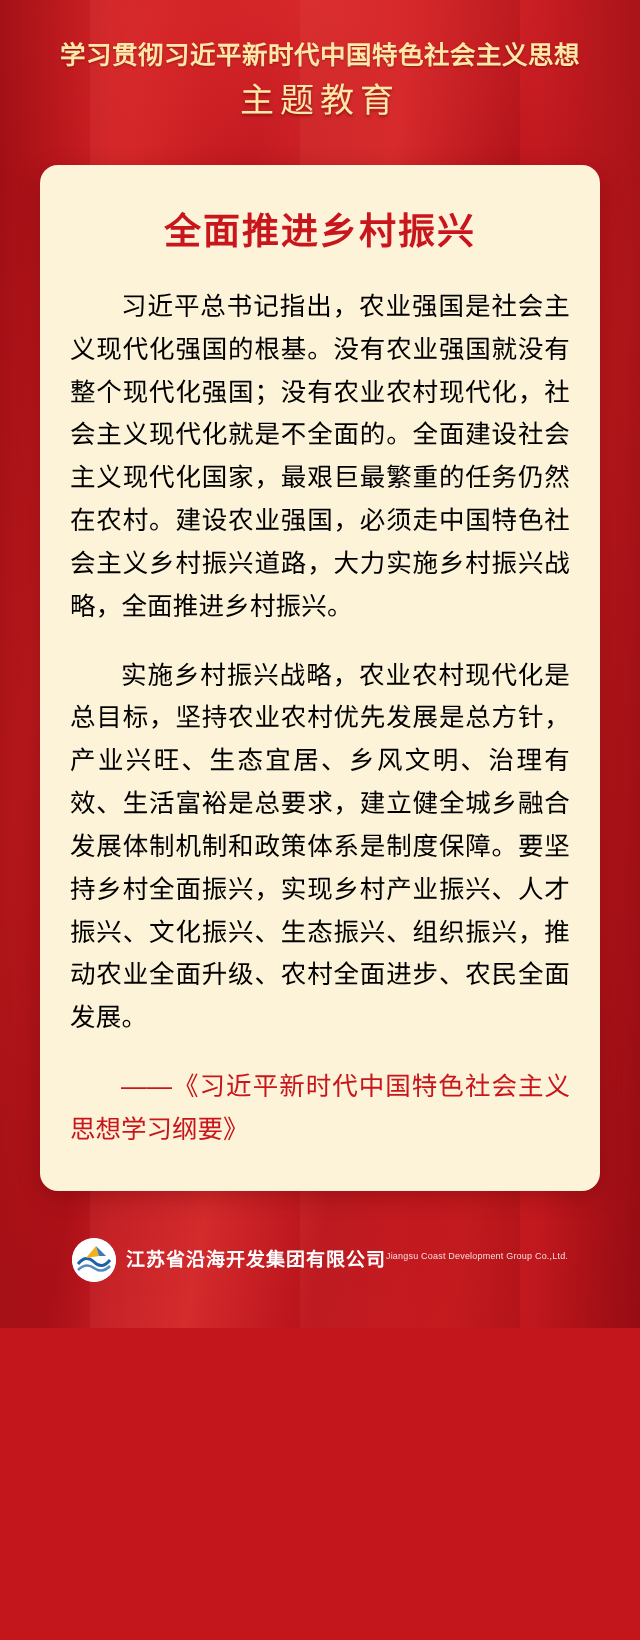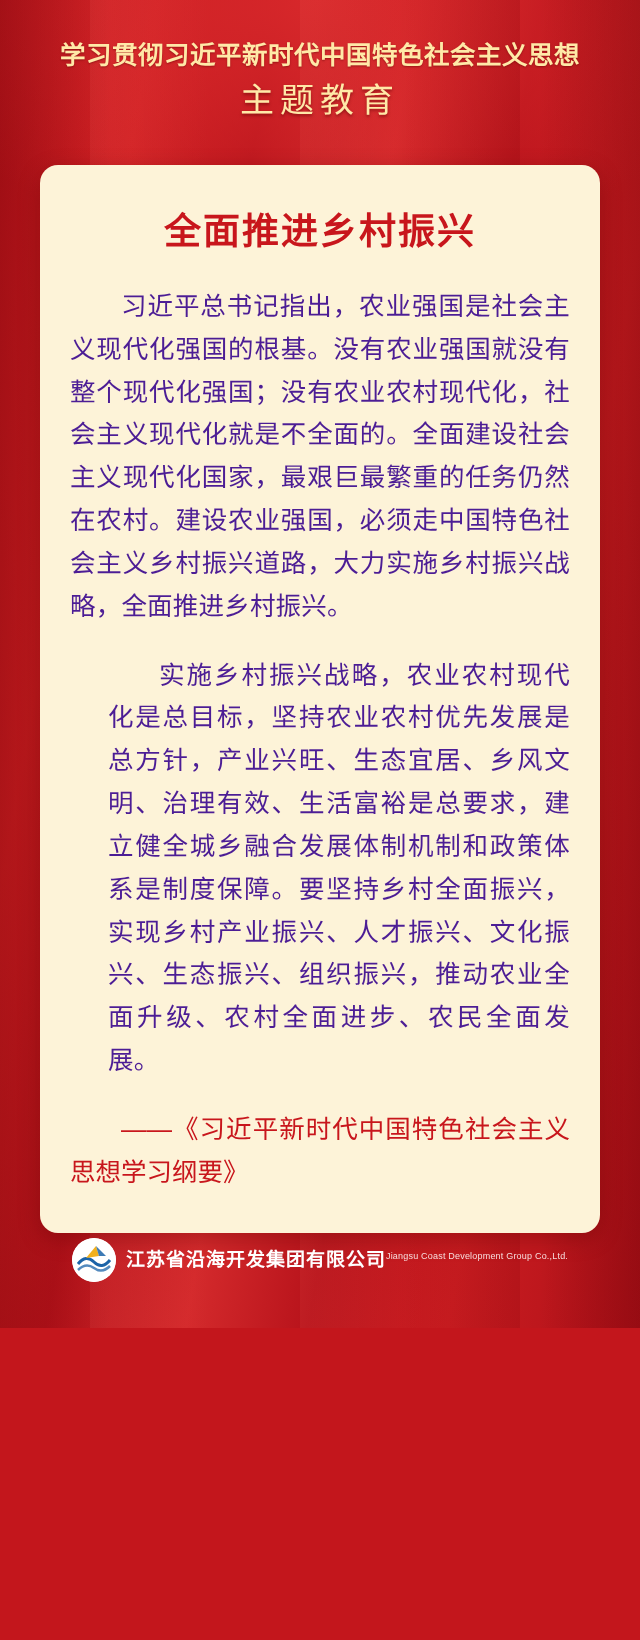--- a/index.html
+++ b/index.html
@@ -79,27 +79,27 @@
     font-weight: bold;
     color: #c8161c;
     letter-spacing: 2px;
     line-height: 1.25;
     margin-bottom: 30px;
   }
 
   .para {
     font-size: 25.5px;
     line-height: 1.68;
-    color: #4c1d95;
+    color: #000000;
     text-align: justify;
     text-indent: 2em;
     margin: 0 0 26px 0;
     letter-spacing: .2px;
   }
-  .para:last-of-type { margin-bottom: 0; margin-left: 38px; }
+  .para:last-of-type { margin-bottom: 0; }
 
   .source {
     margin-top: 26px;
     font-size: 25.5px;
     line-height: 1.68;
     color: #c8161c;
     text-indent: 2em;
     text-align: justify;
   }
 

